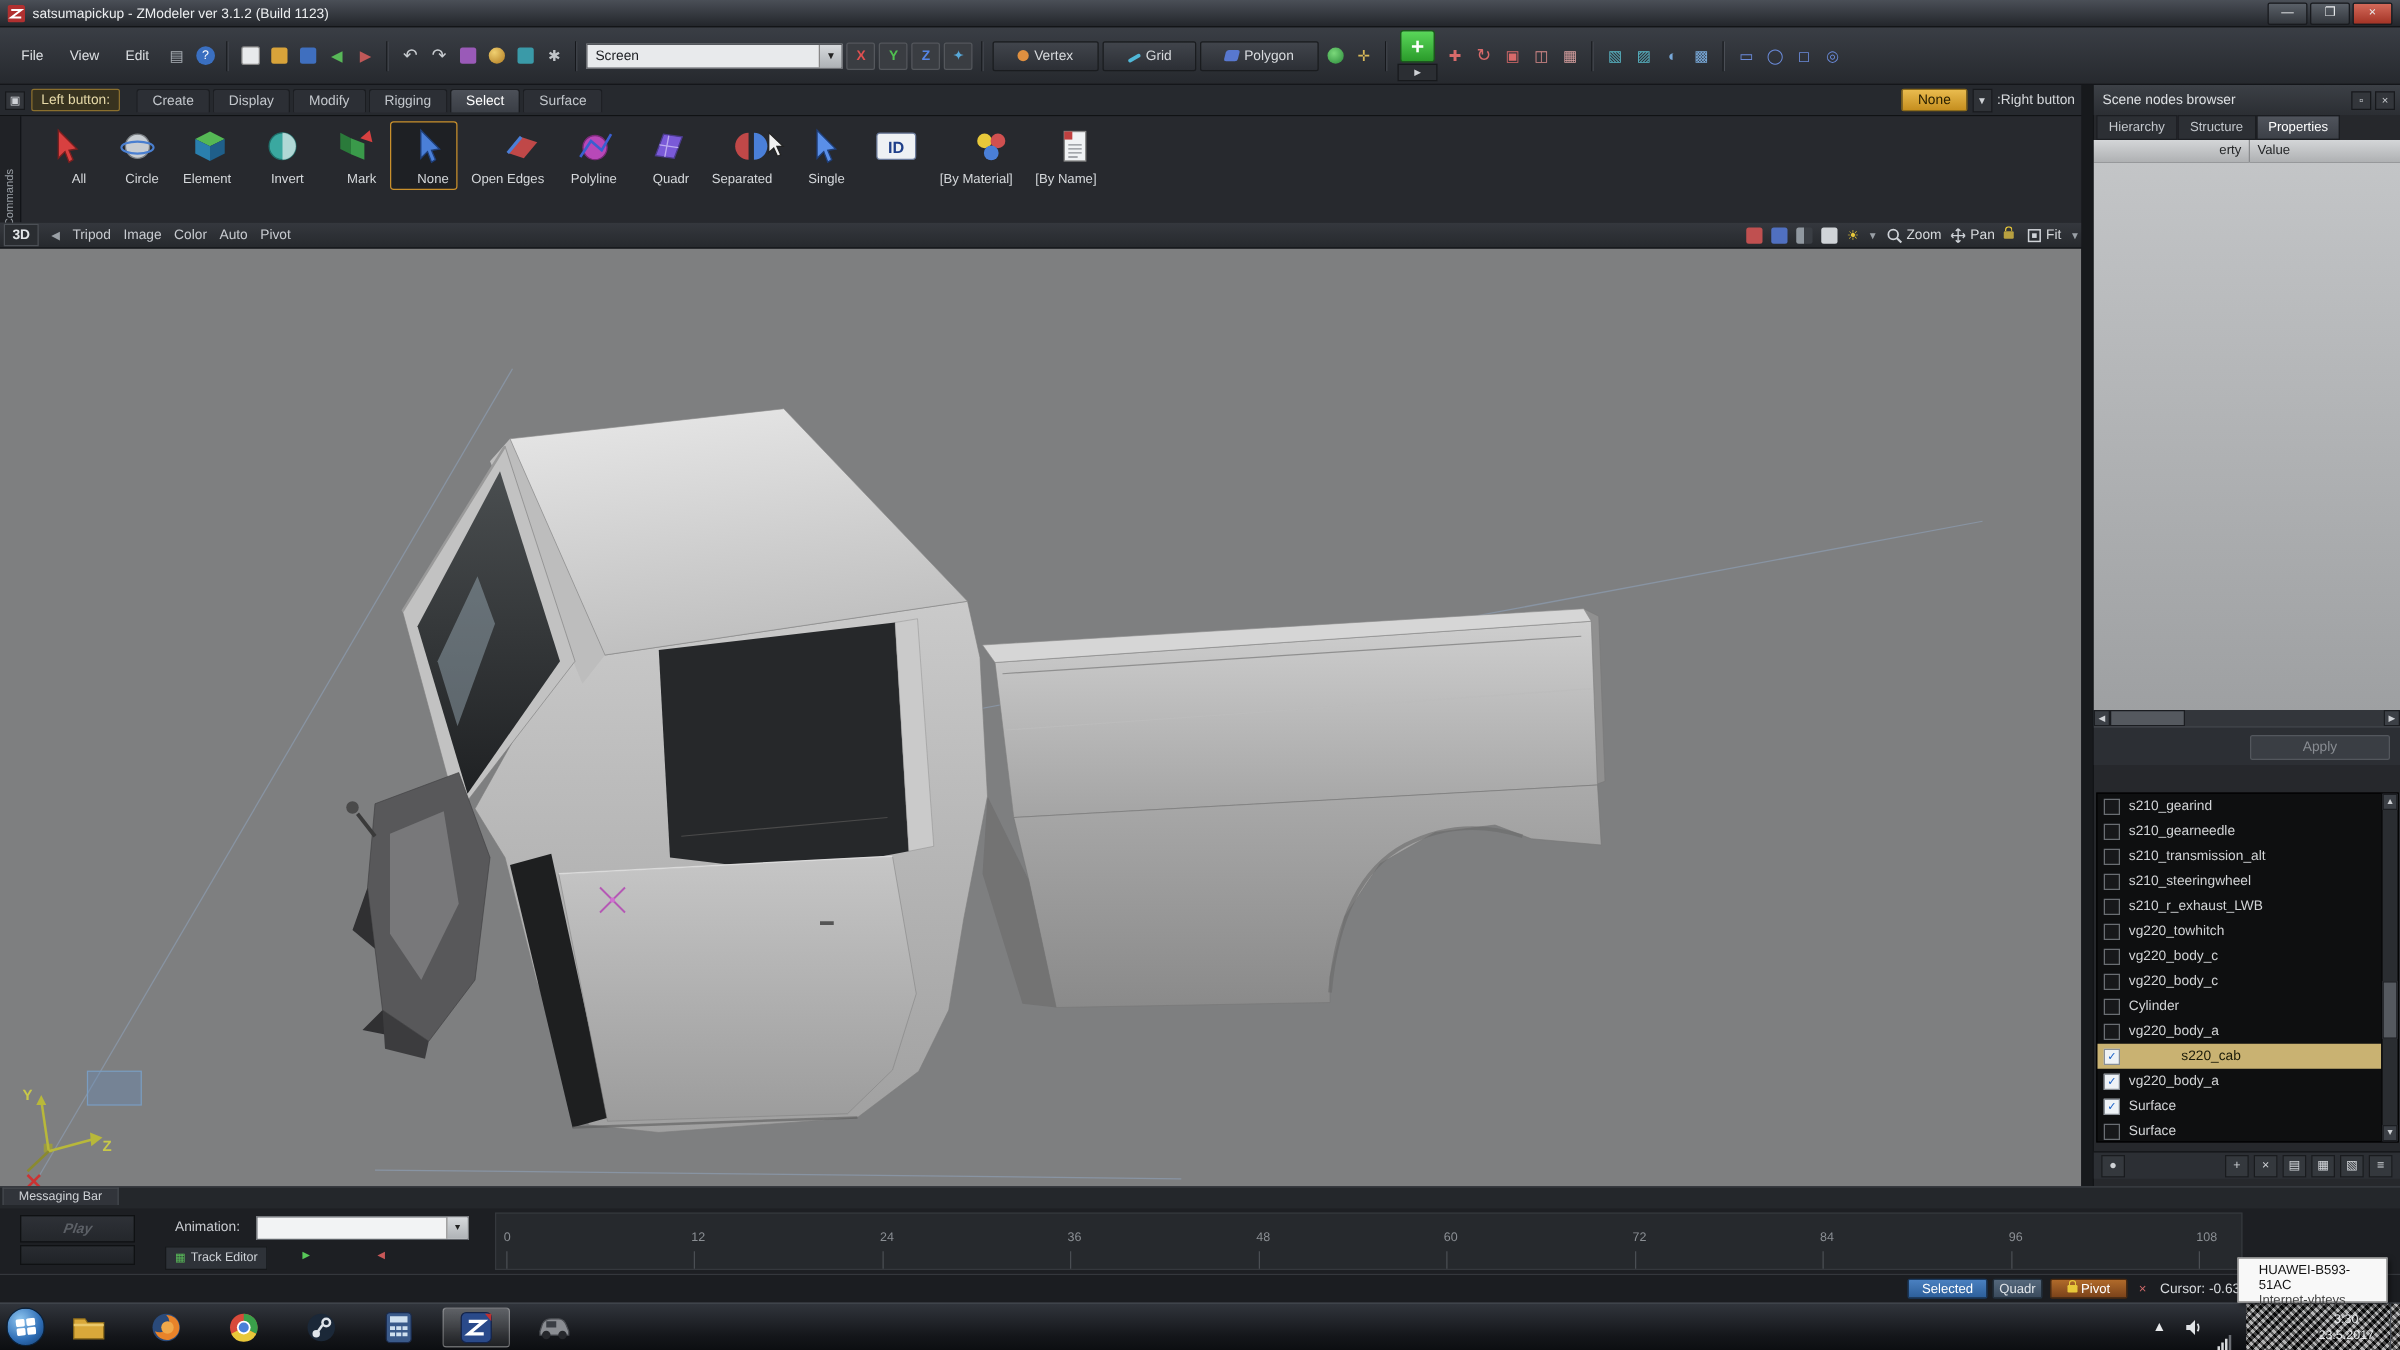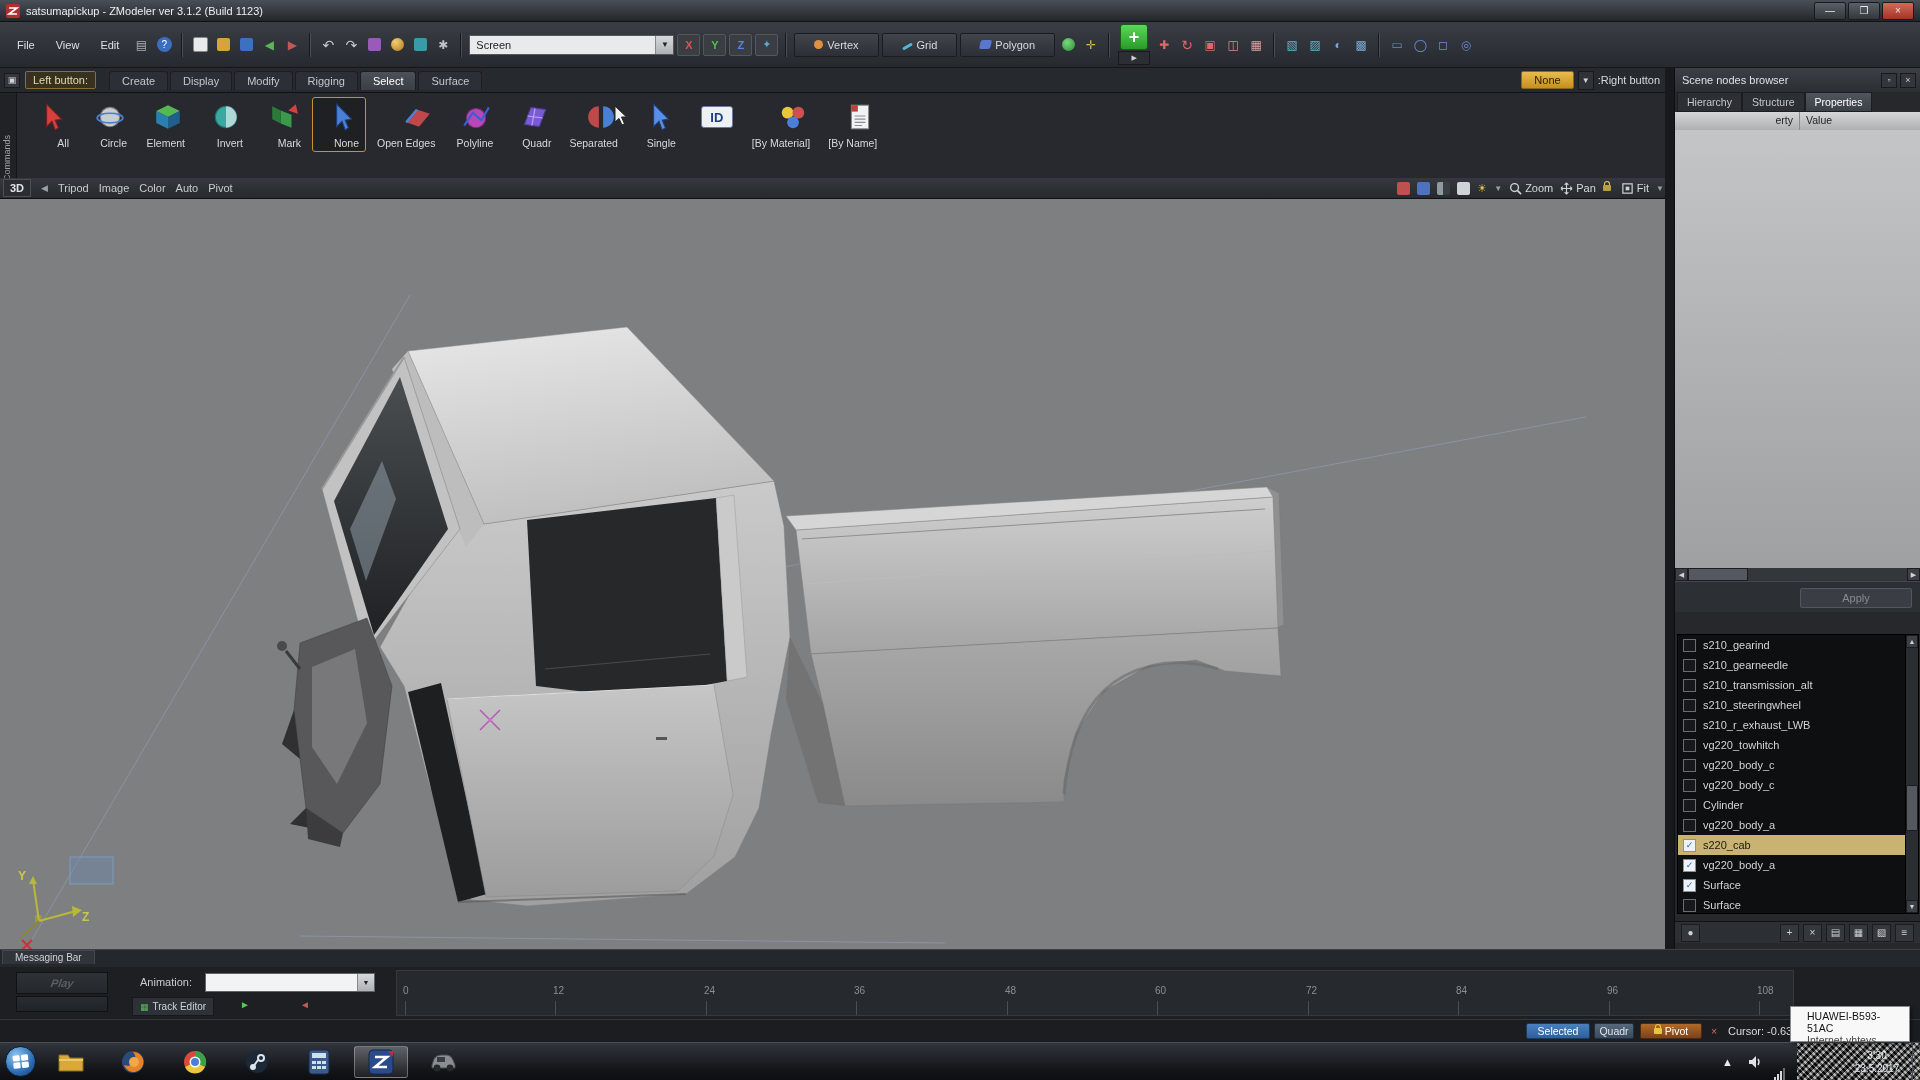--- a/index.html
+++ b/index.html
@@ -92,21 +92,21 @@
   #applyrow{position:absolute;left:0;top:513px;width:100%;height:30px;background:#2c2f34;border-top:1px solid #44484e;}
   .applybtn{position:absolute;right:8px;top:6px;width:110px;height:18px;background:#3a3e44;border:1px solid #53575d;
        color:#888c92;display:flex;align-items:center;justify-content:center;border-radius:2px;}
   #nodelist{position:absolute;left:2px;top:566px;width:242px;height:280px;background:#0e0f10;border:1px solid #000;box-sizing:border-box;}
   .nrow{height:20px;display:flex;align-items:center;padding-left:5px;color:#d2d4d6;}
   .cb{width:11px;height:11px;border:1px solid #6a6e73;background:#17181a;margin-right:7px;flex:none;
       font-size:9px;line-height:10px;text-align:center;color:transparent;}
   .nrow.checked .cb{background:#eef2f6;border-color:#8a9097;color:#1c62c8;}
   .nrow.checked .cb::after{content:"✓";}
   .nrow.selected{background:#c9b272;}
-  .nrow.selected .nlbl{color:#1a1a08;}
+  .nrow.selected .nlbl{color:#1a1a08;margin-left:42px;}
   #nlscroll{position:absolute;right:0px;top:0px;width:13px;height:100%;background:#2a2d31;border-left:1px solid #000;box-sizing:border-box;}
   .vthumb{position:absolute;left:0;top:150px;width:12px;height:46px;background:#55595f;border:1px solid #1b1d21;box-sizing:border-box;}
   #listicons{position:absolute;left:0;top:853px;width:100%;height:22px;background:#2c2f34;border-top:1px solid #101214;
        display:flex;align-items:center;padding:0 6px;box-sizing:border-box;gap:4px;}
   .lic{width:17px;height:16px;background:#34383d;border:1px solid #191b1e;color:#cfd2d6;font-size:10px;
        display:flex;align-items:center;justify-content:center;}
   
   #msgbar{left:0;top:949px;width:1920px;height:18px;background:#24272b;border-top:1px solid #3c4046;box-sizing:border-box;}
   #msgbar .tabl{display:inline-block;margin-left:2px;padding:1px 12px;background:#31343a;border:1px solid #44484e;
        border-bottom:none;font-size:10px;color:#cfd2d6;}

